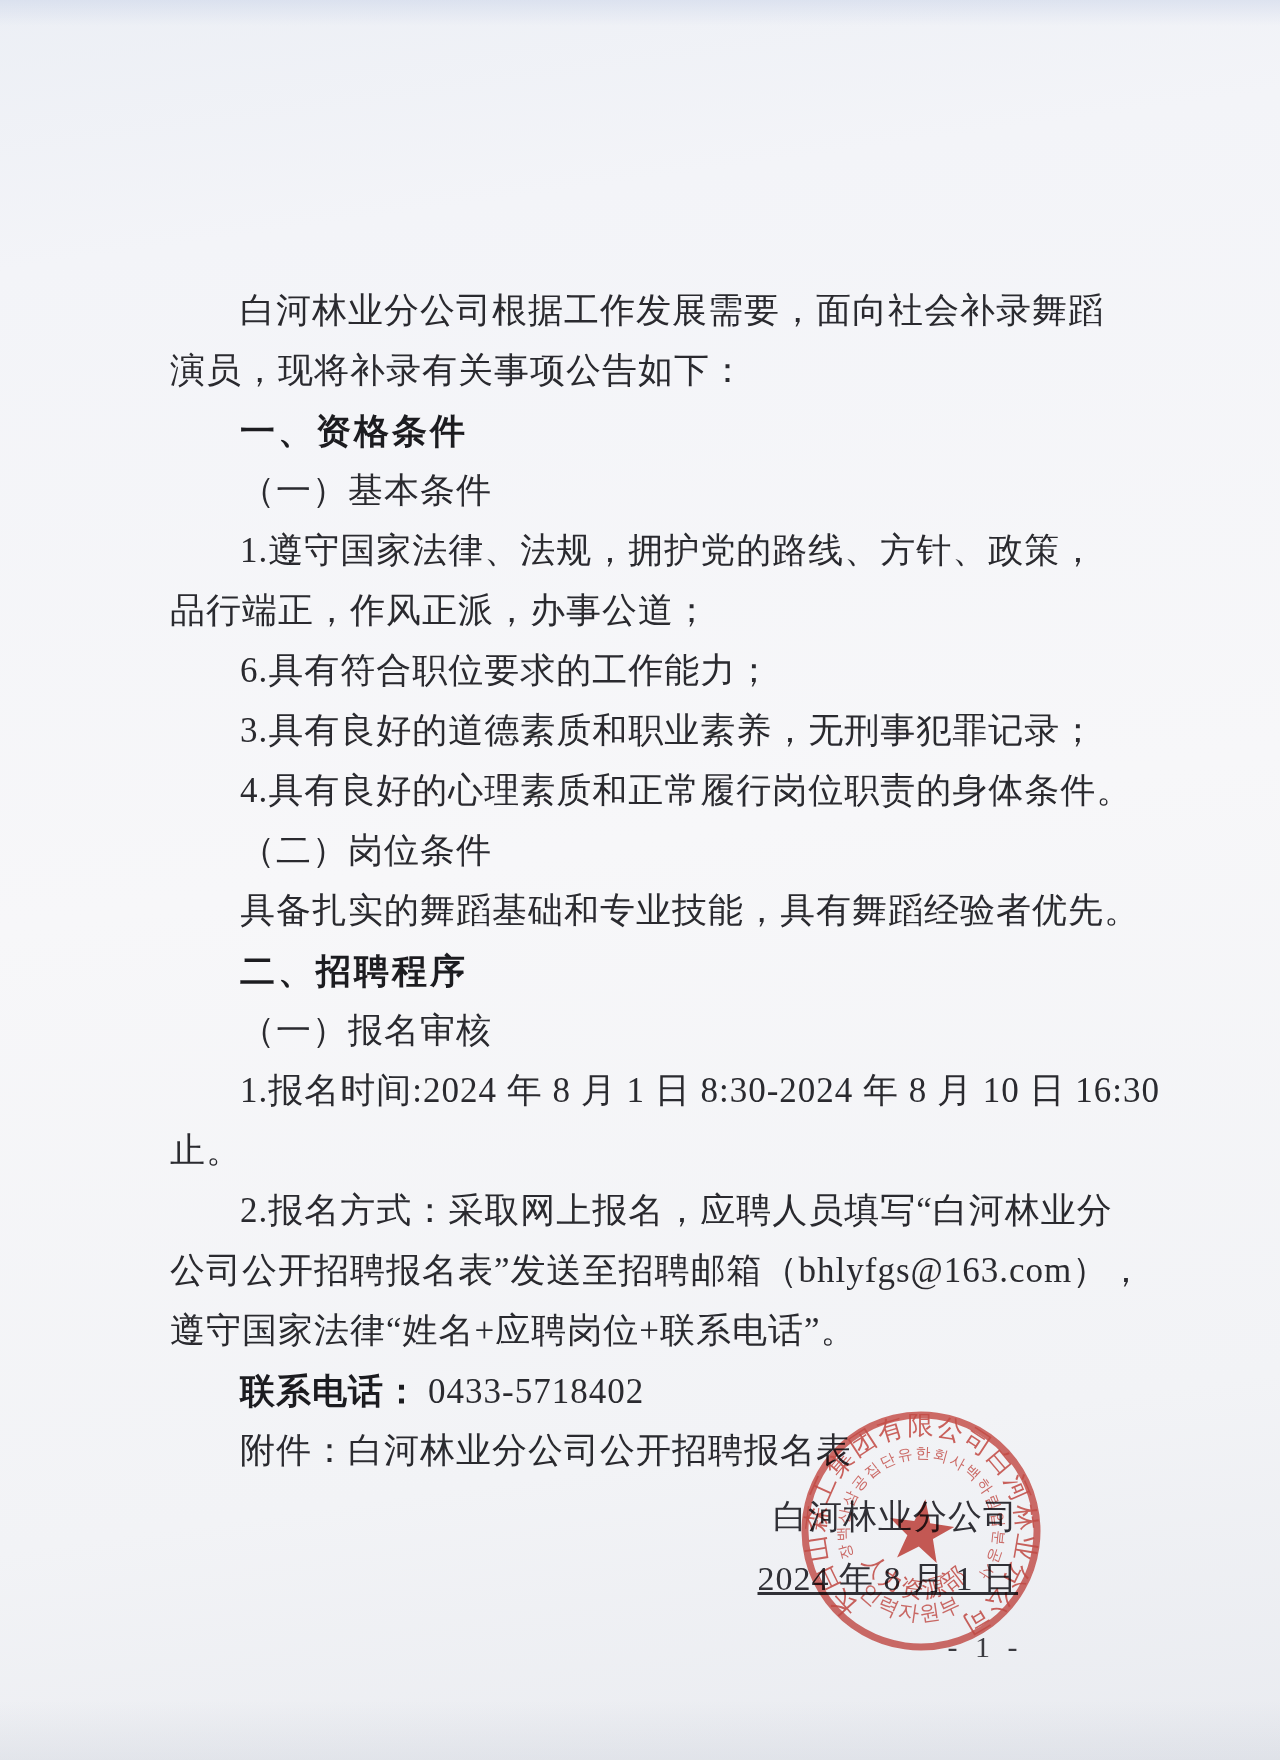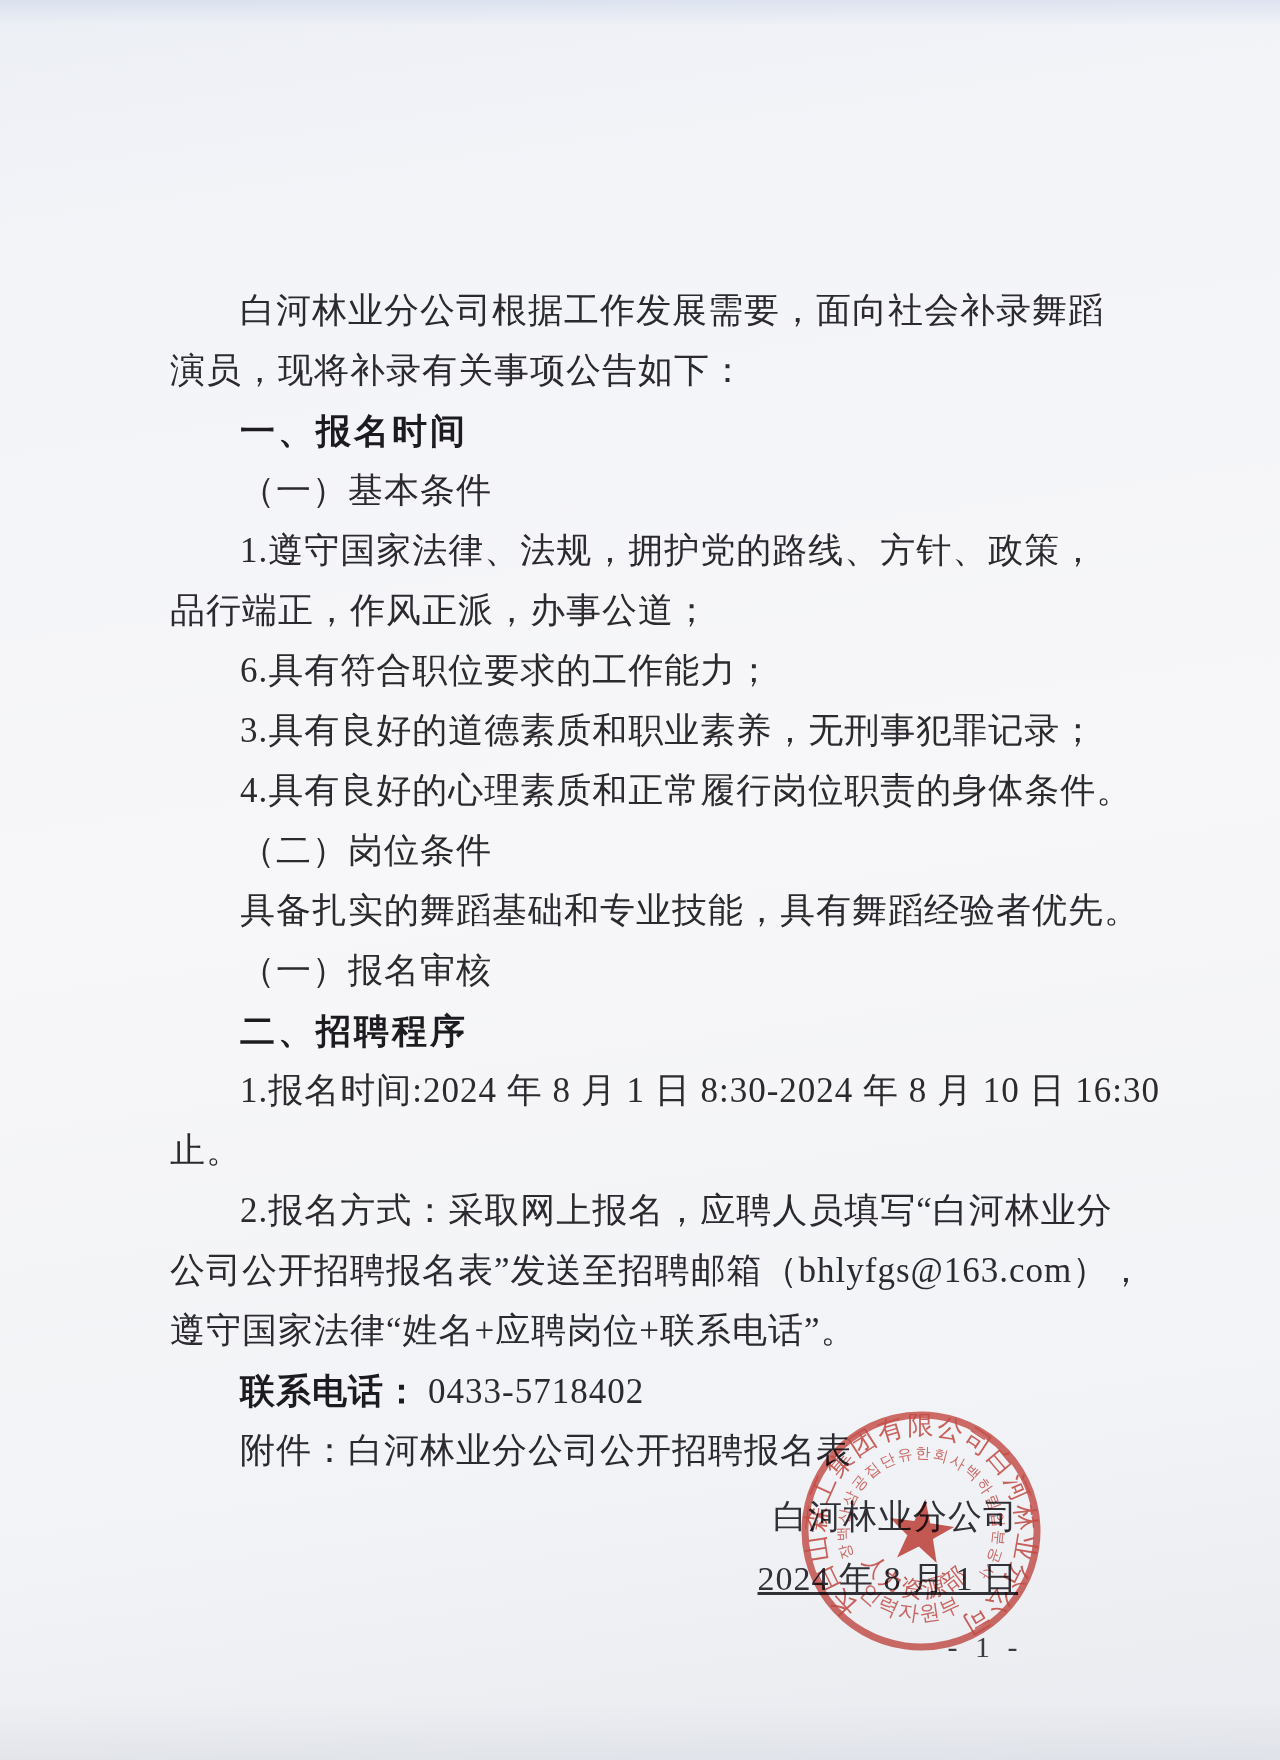--- a/index.html
+++ b/index.html
@@ -67,31 +67,31 @@
 </style>
 </head>
 <body>
 
 <div class="page">
 
 
   <div class="docbody">
       <div class="line body indent">白河林业分公司根据工作发展需要，面向社会补录舞蹈</div>
       <div class="line body">演员，现将补录有关事项公告如下：</div>
-      <div class="line heading indent">一、报名时间</div>
+      <div class="line heading indent">一、资格条件</div>
       <div class="line body indent">（一）基本条件</div>
       <div class="line body indent">1.遵守国家法律、法规，拥护党的路线、方针、政策，</div>
       <div class="line body">品行端正，作风正派，办事公道；</div>
       <div class="line body indent">6.具有符合职位要求的工作能力；</div>
       <div class="line body indent">3.具有良好的道德素质和职业素养，无刑事犯罪记录；</div>
       <div class="line body indent">4.具有良好的心理素质和正常履行岗位职责的身体条件。</div>
       <div class="line body indent">（二）岗位条件</div>
       <div class="line body indent">具备扎实的舞蹈基础和专业技能，具有舞蹈经验者优先。</div>
+      <div class="line heading indent">二、招聘程序</div>
       <div class="line body indent">（一）报名审核</div>
-      <div class="line heading indent">二、招聘程序</div>
       <div class="line body indent">1.报名时间:2024 年 8 月 1 日 8:30-2024 年 8 月 10 日 16:30</div>
       <div class="line body">止。</div>
       <div class="line body indent">2.报名方式：采取网上报名，应聘人员填写“白河林业分</div>
       <div class="line body">公司公开招聘报名表”发送至招聘邮箱（bhlyfgs@163.com），</div>
       <div class="line body">遵守国家法律“姓名+应聘岗位+联系电话”。</div>
       <div class="line contact indent"><span class="contact-label">联系电话：</span><span class="contact-value">0433-5718402</span></div>
       <div class="line body indent">附件：白河林业分公司公开招聘报名表</div>
     </div>
 
   <div class="signer">白河林业分公司</div>

